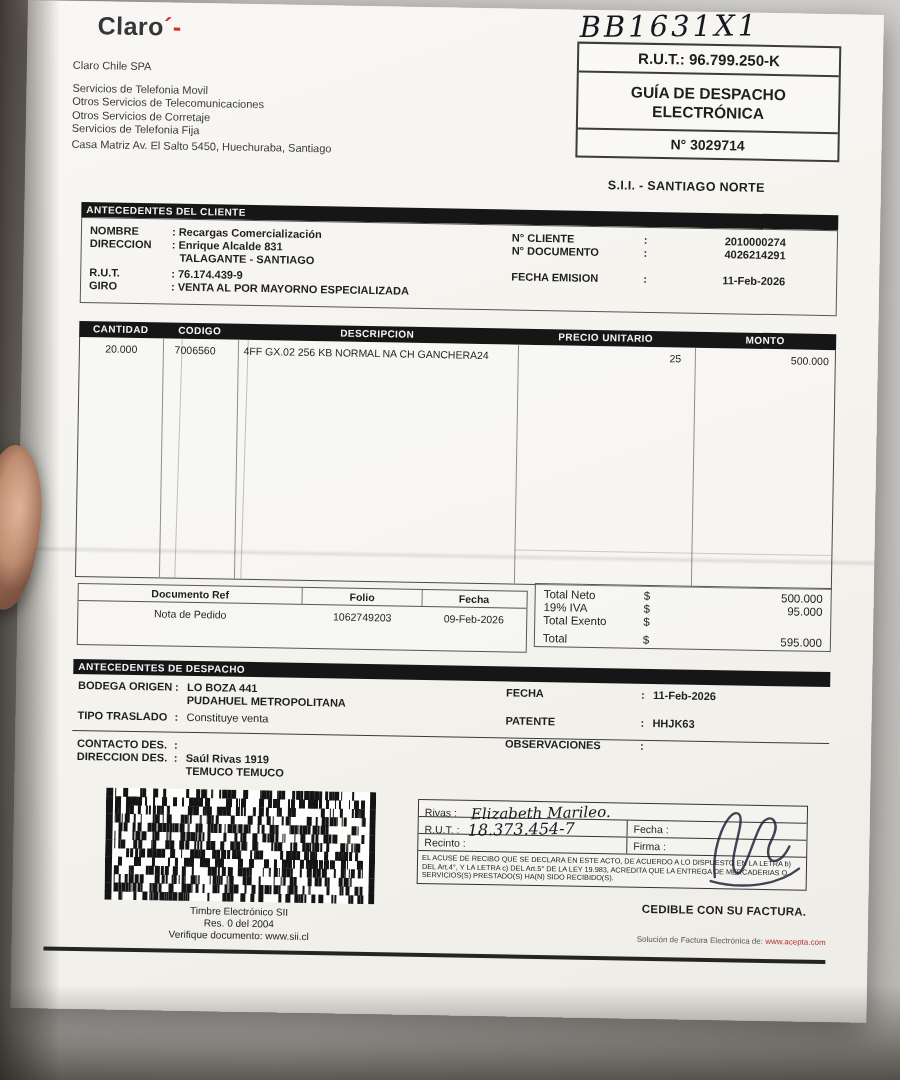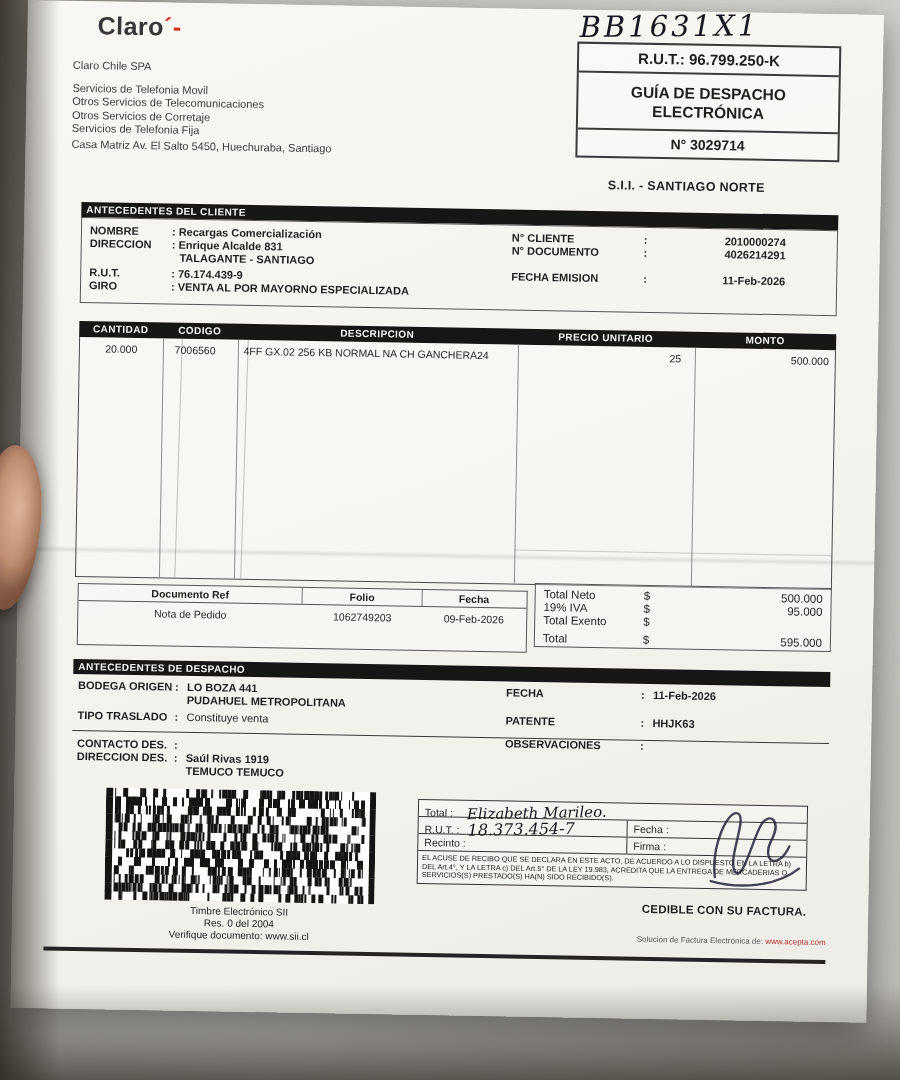--- a/index.html
+++ b/index.html
@@ -859,21 +859,21 @@
           </g>
         </svg></div>
     <div class="abs timbre-text" style="left:92px; top:902px;">
       <div>Timbre Electrónico SII</div>
       <div>Res. 0 del 2004</div>
       <div>Verifique documento: www.sii.cl</div>
     </div>
 
     <div class="abs recibo-box" style="left:404px; top:792px;">
       <div class="rec-row">
-        <div class="rec-cell"><span>Total :</span><span class="hand hw-name">Elizabeth Marileo.</span></div>
+        <div class="rec-cell"><span>Rivas :</span><span class="hand hw-name">Elizabeth Marileo.</span></div>
       </div>
       <div class="rec-row">
         <div class="rec-l rec-cell"><span>R.U.T. :</span><span class="hand hw-rut">18.373.454-7</span></div>
         <div class="rec-r rec-cell rec-div">Fecha :</div>
       </div>
       <div class="rec-row">
         <div class="rec-l rec-cell">Recinto :</div>
         <div class="rec-r rec-cell rec-div">Firma :</div>
       </div>
       <div class="legal">EL ACUSE DE RECIBO QUE SE DECLARA EN ESTE ACTO, DE ACUERDO A LO DISPUESTO EN LA LETRA b) DEL Art.4°, Y LA LETRA c) DEL Art.5° DE LA LEY 19.983, ACREDITA QUE LA ENTREGA DE MERCADERIAS O SERVICIOS(S) PRESTADO(S) HA(N) SIDO RECIBIDO(S).</div>

